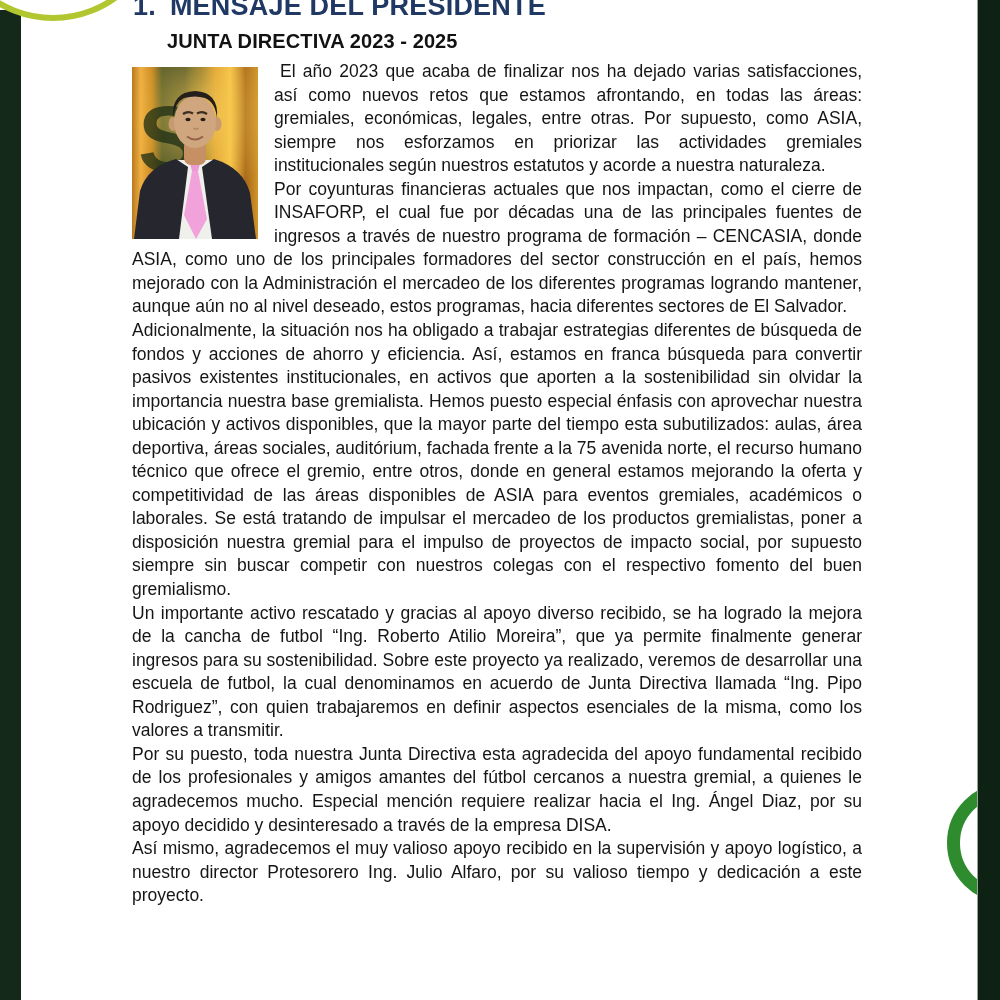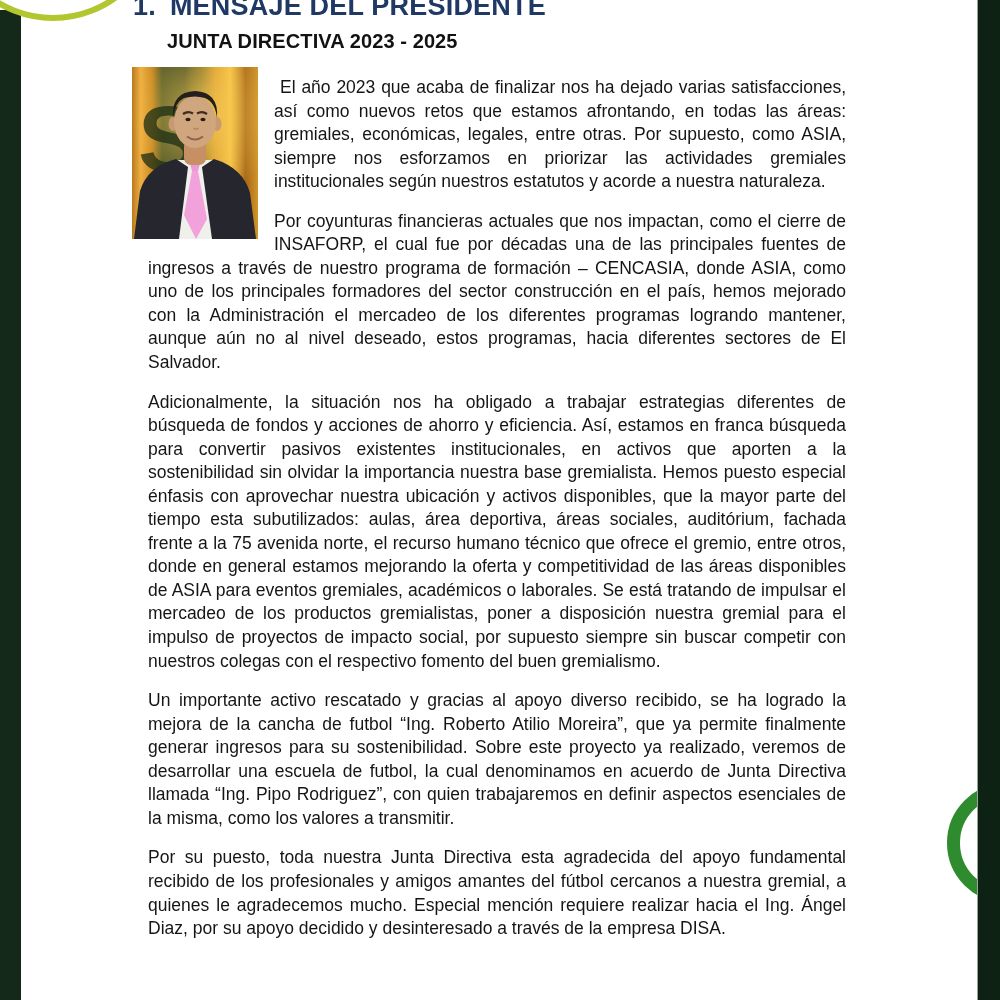--- a/index.html
+++ b/index.html
@@ -46,21 +46,21 @@
     position:absolute;left:167px;top:30px;
     font-size:20px;font-weight:bold;color:#121212;
     letter-spacing:.1px;white-space:nowrap;
   }
 
   .body-text{
     position:absolute;left:132px;top:60px;width:730px;
     font-size:17.5px;line-height:23.55px;
     text-align:justify;color:#151515;
   }
-  .body-text p{margin:16px;padding:0;}
+  .body-text p{margin:0;padding:0;}
   .body-text p.first{text-indent:6px;}
 
   .photo{
     float:left;width:126px;height:172px;
     margin:7px 16px 5px 0;
     overflow:hidden;background:#222;
   }
   .photo svg{display:block;}
 </style>
 </head>
@@ -126,15 +126,16 @@
         <path d="M61.5,61 q2.5,2.5 5,0" stroke="#b08a62" stroke-width="1.6" fill="none"></path>
         <path d="M55,69.5 q8,6 16,0" stroke="#96604a" stroke-width="2" fill="none"></path>
       </svg>
     </div>
 
     <p class="first">El año 2023 que acaba de finalizar nos ha dejado varias satisfacciones, así como nuevos retos que estamos afrontando, en todas las áreas: gremiales, económicas, legales, entre otras. Por supuesto, como ASIA, siempre nos esforzamos en priorizar las actividades gremiales institucionales según nuestros estatutos y acorde a nuestra naturaleza.</p>
     <p>Por coyunturas financieras actuales que nos impactan, como el cierre de INSAFORP, el cual fue por décadas una de las principales fuentes de ingresos a través de nuestro programa de formación – CENCASIA, donde ASIA, como uno de los principales formadores del sector construcción en el país, hemos mejorado con la Administración el mercadeo de los diferentes programas logrando mantener, aunque aún no al nivel deseado, estos programas, hacia diferentes sectores de El Salvador.</p>
     <p>Adicionalmente, la situación nos ha obligado a trabajar estrategias diferentes de búsqueda de fondos y acciones de ahorro y eficiencia. Así, estamos en franca búsqueda para convertir pasivos existentes institucionales, en activos que aporten a la sostenibilidad sin olvidar la importancia nuestra base gremialista. Hemos puesto especial énfasis con aprovechar nuestra ubicación y activos disponibles, que la mayor parte del tiempo esta subutilizados: aulas, área deportiva, áreas sociales, auditórium, fachada frente a la 75 avenida norte, el recurso humano técnico que ofrece el gremio, entre otros, donde en general estamos mejorando la oferta y competitividad de las áreas disponibles de ASIA para eventos gremiales, académicos o laborales. Se está tratando de impulsar el mercadeo de los productos gremialistas, poner a disposición nuestra gremial para el impulso de proyectos de impacto social, por supuesto siempre sin buscar competir con nuestros colegas con el respectivo fomento del buen gremialismo.</p>
     <p>Un importante activo rescatado y gracias al apoyo diverso recibido, se ha logrado la mejora de la cancha de futbol “Ing. Roberto Atilio Moreira”, que ya permite finalmente generar ingresos para su sostenibilidad. Sobre este proyecto ya realizado, veremos de desarrollar una escuela de futbol, la cual denominamos en acuerdo de Junta Directiva llamada “Ing. Pipo Rodriguez”, con quien trabajaremos en definir aspectos esenciales de la misma, como los valores a transmitir.</p>
     <p>Por su puesto, toda nuestra Junta Directiva esta agradecida del apoyo fundamental recibido de los profesionales y amigos amantes del fútbol cercanos a nuestra gremial, a quienes le agradecemos mucho. Especial mención requiere realizar hacia el Ing. Ángel Diaz, por su apoyo decidido y desinteresado a través de la empresa DISA.</p>
+    <p>Así mismo, agradecemos el muy valioso apoyo recibido en la supervisión y apoyo logístico, a nuestro director Protesorero Ing. Julio Alfaro, por su valioso tiempo y dedicación a este proyecto.</p>
   </div>
 
 </div>
 
 </body></html>

